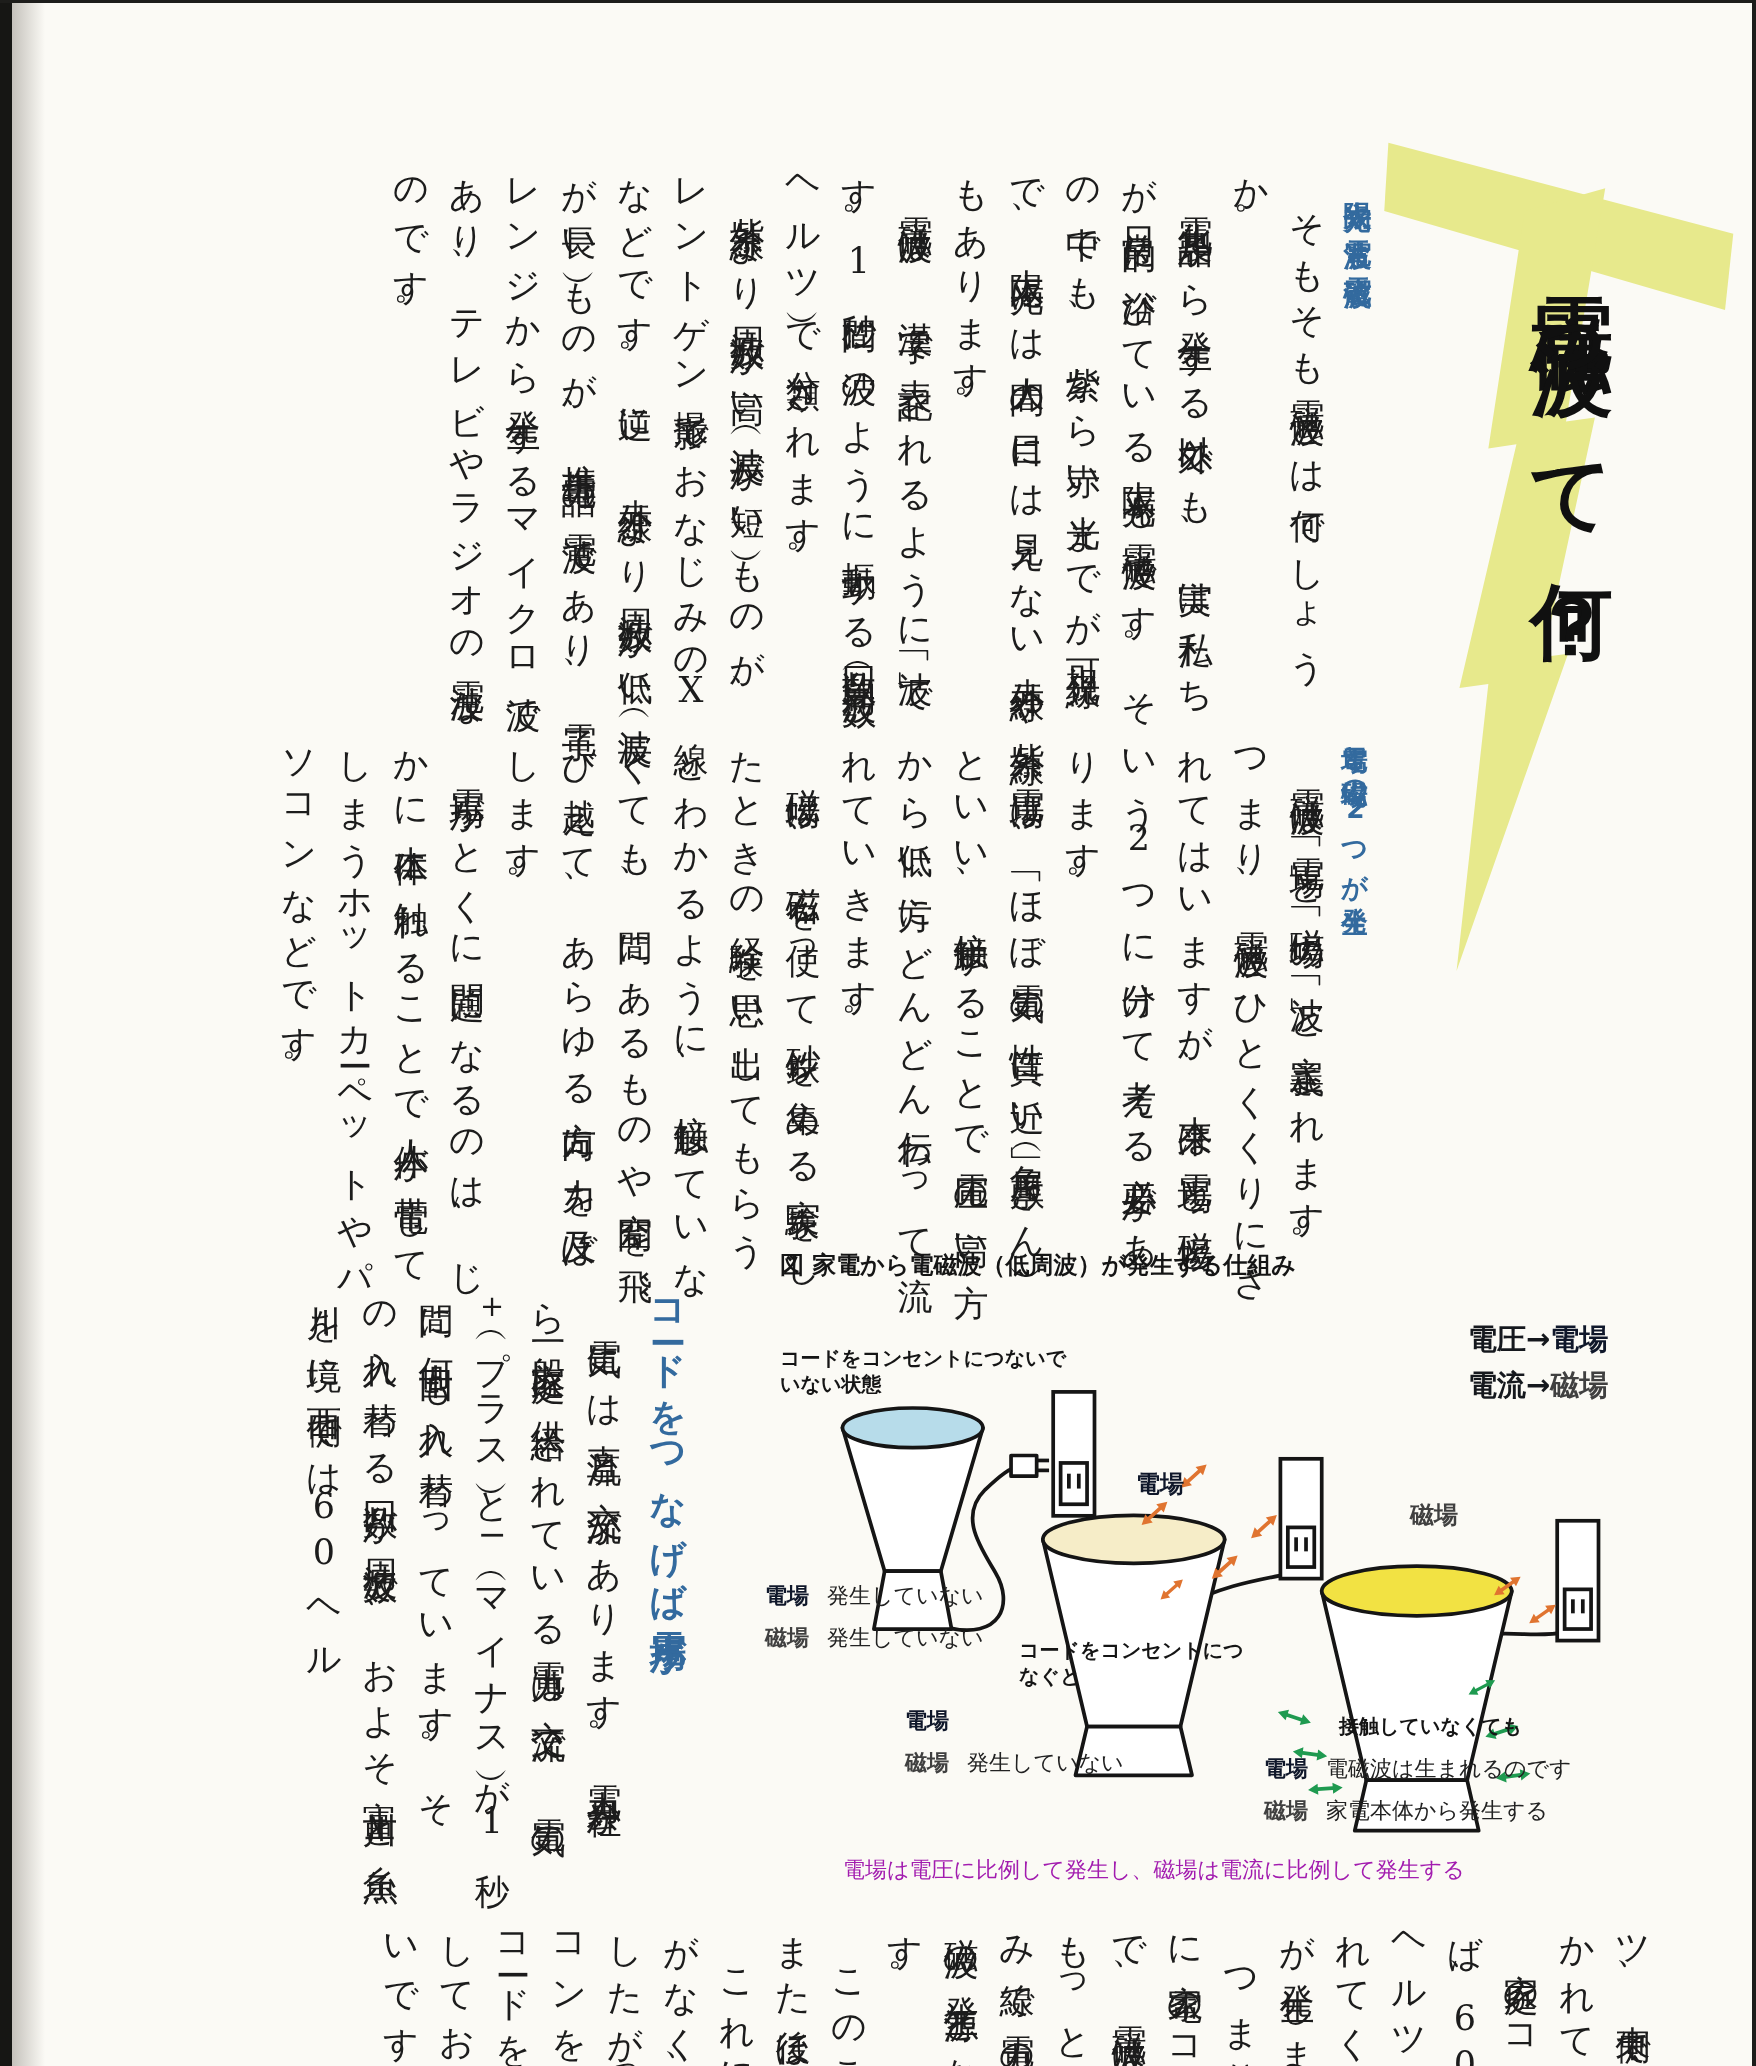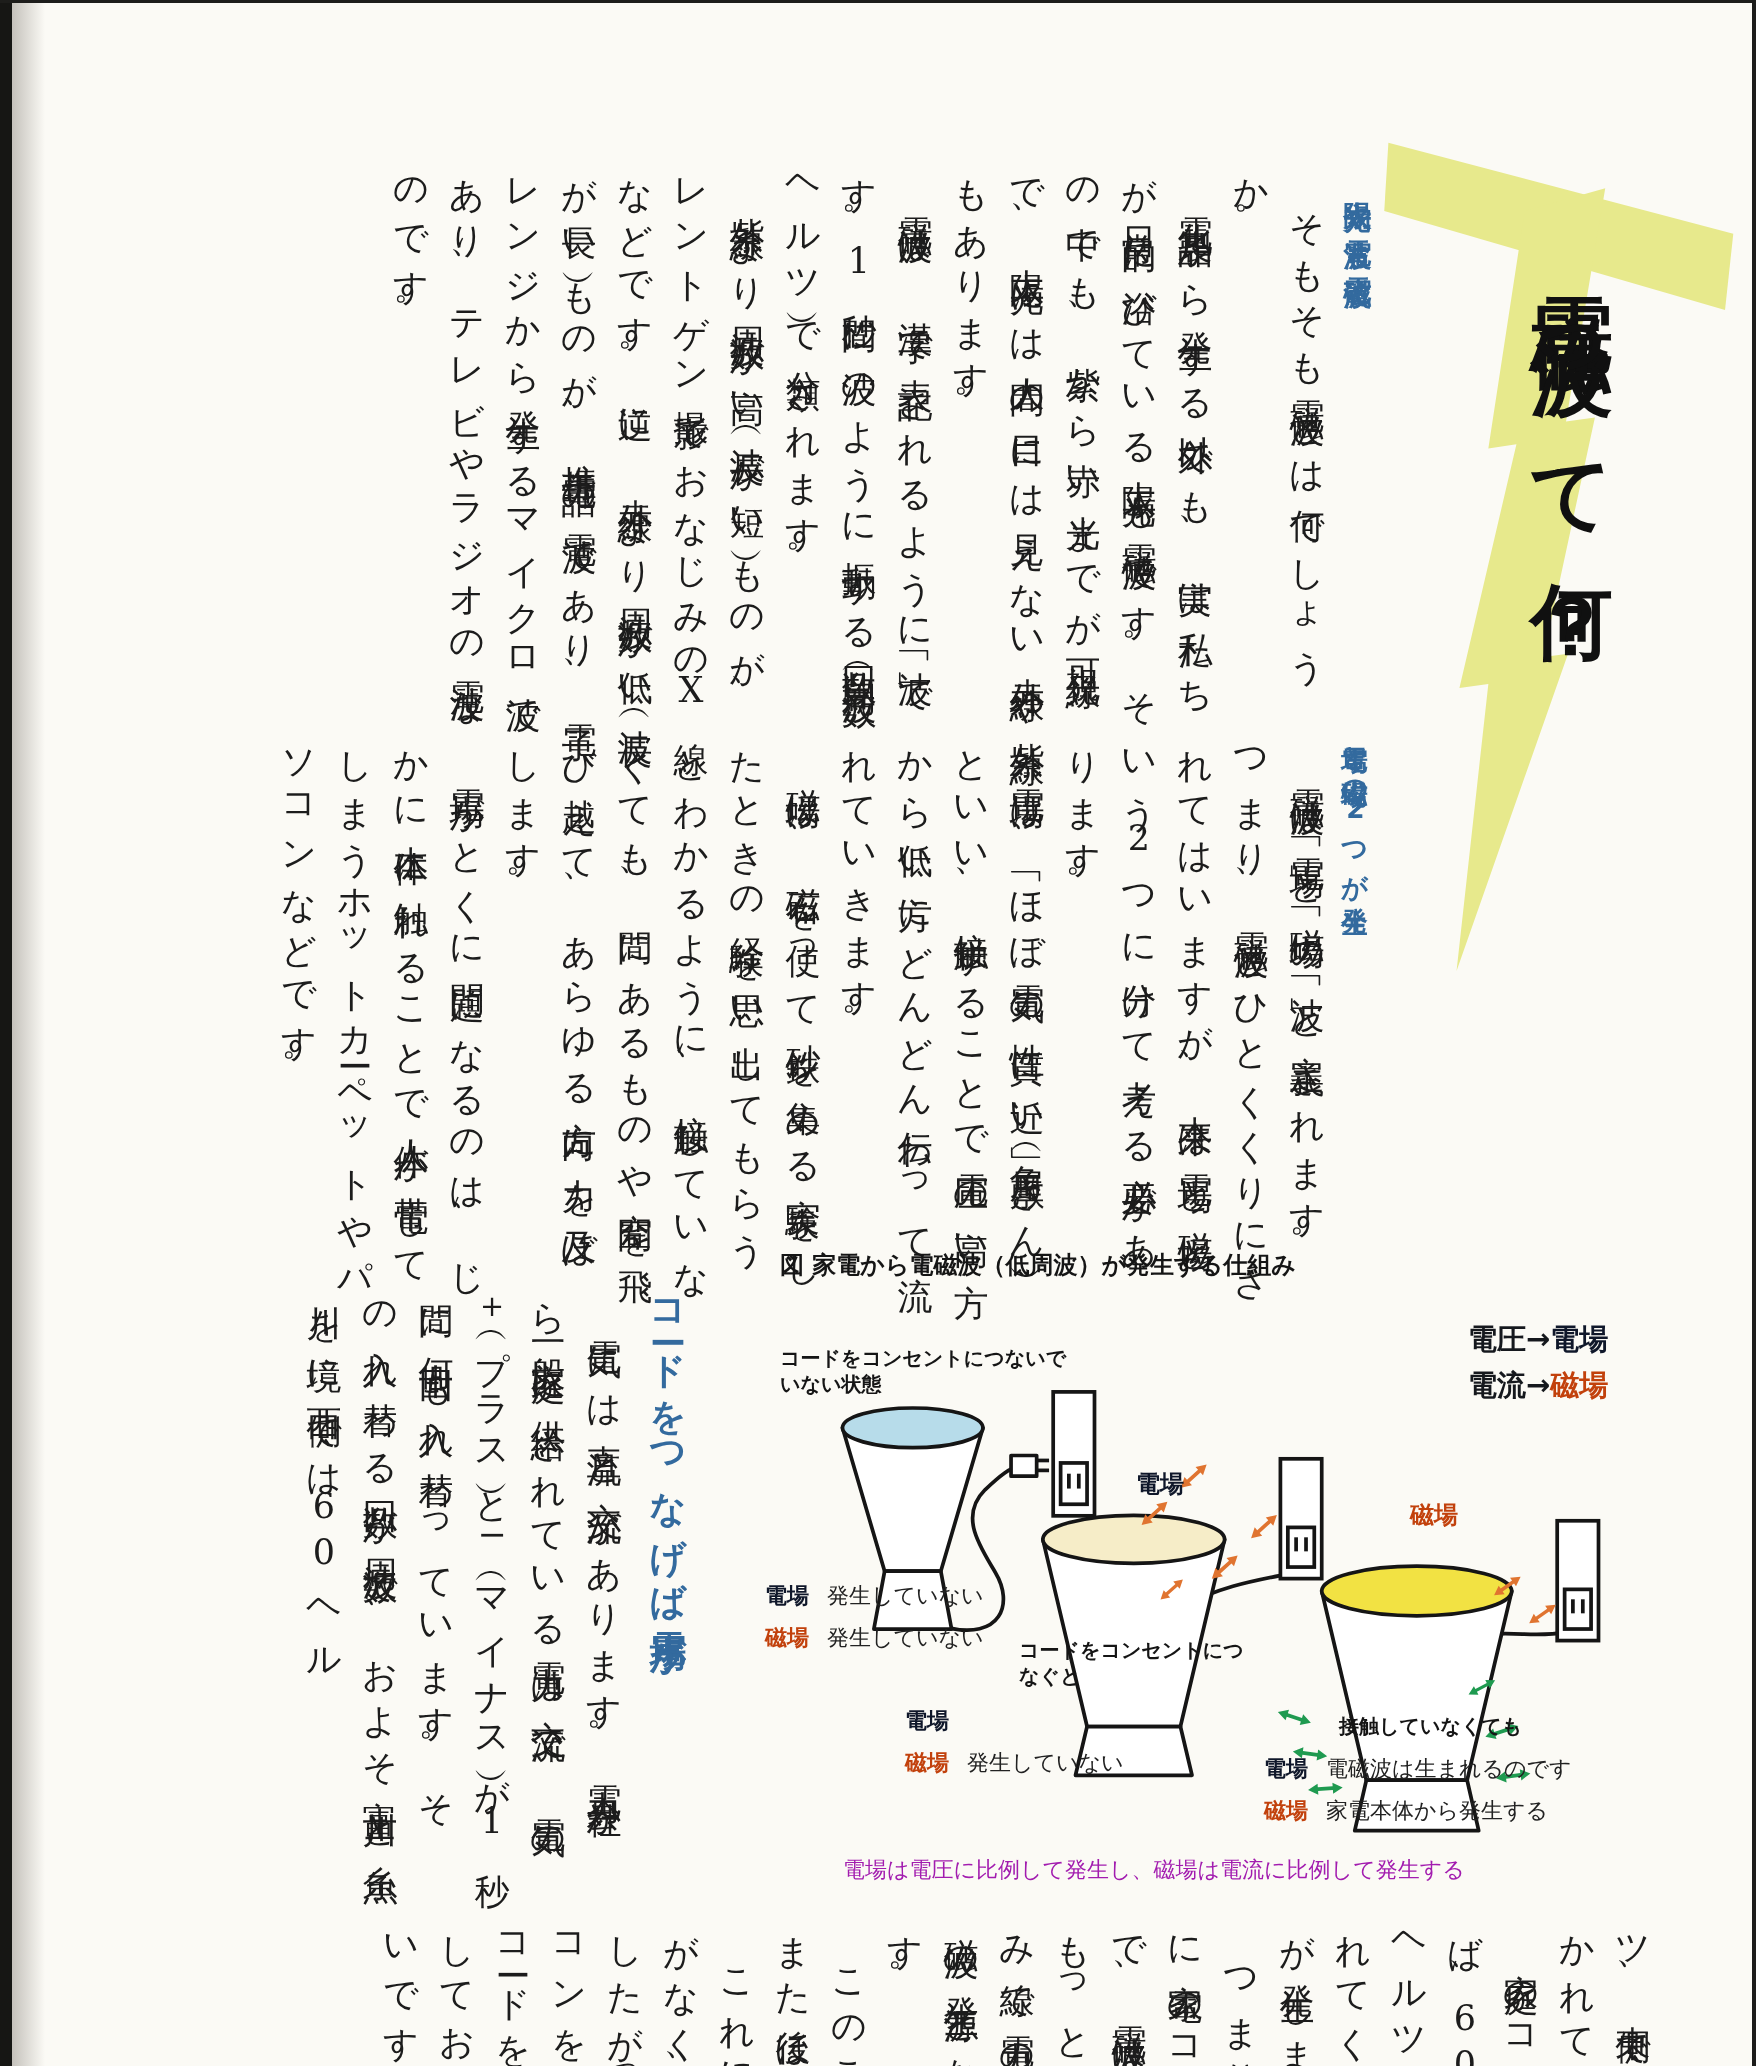--- a/index.html
+++ b/index.html
@@ -62,21 +62,21 @@
   }
   .fig-rows{
     position:absolute;
     font-family:"DejaVu Sans","Liberation Sans",sans-serif;
     font-size:22px;line-height:1.25;color:#222;
   }
   .fig-rows .row{display:flex;align-items:flex-start;margin-bottom:14px;}
   .fig-rows .field{flex:none;width:62px;font-weight:700;}
   .fig-rows .desc{flex:1;}
   .c-e{color:#0f172a;}
-  .c-m{color:#c2410c;}
+  .c-m{color:#404040;}
   .arrow-label{
     position:absolute;
     font-family:"DejaVu Sans","Liberation Sans",sans-serif;
     font-weight:700;font-size:24px;
   }
   .fig-note{
     position:absolute;left:843px;top:1855px;
     font-family:"DejaVu Sans","Liberation Sans",sans-serif;
     font-size:22px;color:#a21caf;
   }

